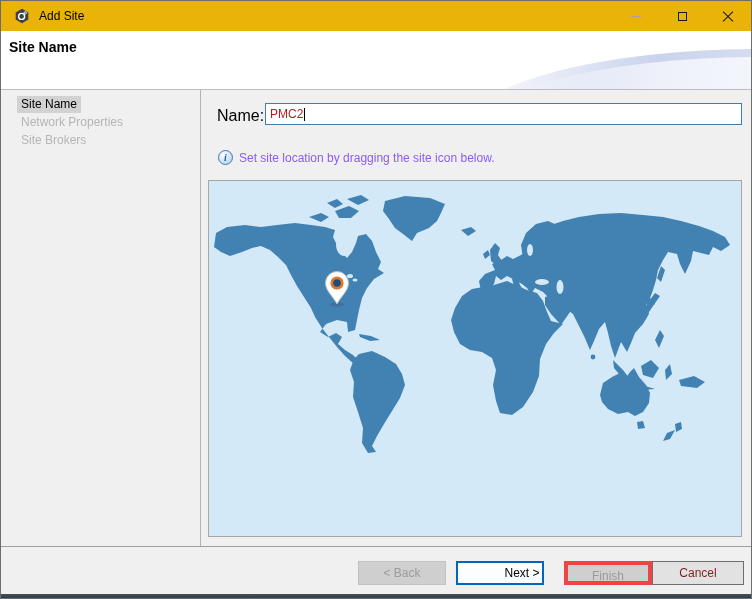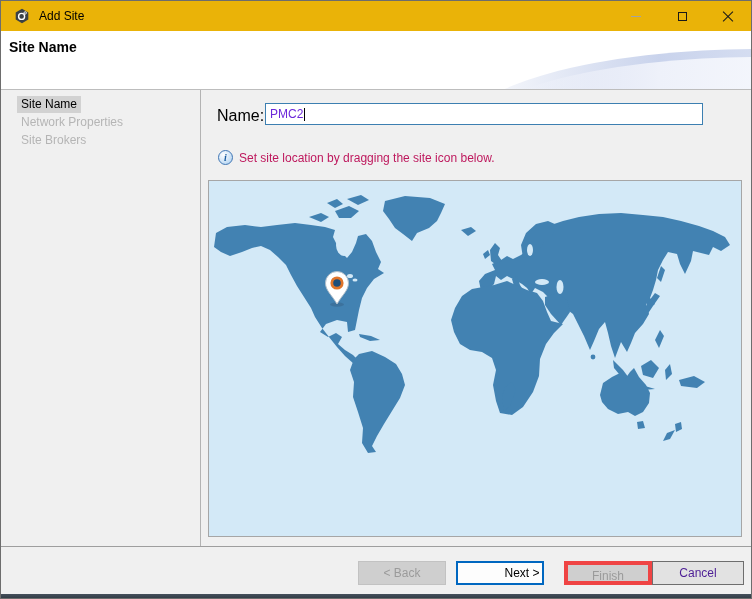--- a/index.html
+++ b/index.html
@@ -38,48 +38,48 @@
   
   .content { position:absolute; top:89px; left:0; right:0; height:456px; background:#f0f0f0; }
   .sidebar { position:absolute; left:0; top:0; width:200px; height:100%;
              border-right:1px solid #b3b3b3; padding:6px 0 0 16px; background:#f0f0f0; }
   .side-item { display:table; font-size:12px; line-height:15px; padding:1px 4px; margin-bottom:1px; color:#000; }
   .side-item.selected { background:#d2d2d2; }
   .side-item.disabled { color:#b5b5b5; }
 
   .main { position:absolute; left:201px; top:0; right:0; height:100%; }
   .name-label { position:absolute; left:15px; top:17px; font-size:16px; color:#000; }
-  .name-input { position:absolute; left:63px; top:13px; width:438px; height:22px; background:#fff;
-                border:1px solid #3c7fb1; font-size:12px; color:#6d28d9; padding:0 4px;
+  .name-input { position:absolute; left:63px; top:13px; width:477px; height:22px; background:#fff;
+                border:1px solid #3c7fb1; font-size:12px; color:#b91c1c; padding:0 4px;
                 display:flex; align-items:center; }
   .caret { width:1px; height:13px; background:#000; margin-left:1px; }
 
   .info-row { position:absolute; left:16px; top:60px; display:flex; align-items:center; gap:6px; }
   .info-icon { width:15px; height:15px; border-radius:50%; flex:0 0 auto;
                background:radial-gradient(circle at 35% 30%, #ffffff, #cfe4f7 55%, #a8cdef);
                border:1px solid #4076b4; color:#1c5da0;
                font:italic bold 10px "Liberation Serif", serif;
                display:flex; align-items:center; justify-content:center; }
-  .info-text { font-size:12px; color:#be185d; }
+  .info-text { font-size:12px; color:#8b5cf6; }
 
   .map-panel { position:absolute; left:6px; top:90px; width:534px; height:357px;
                border:1px solid #a6a6a6; background:var(--ocean,#d3e9f7); }
   .map-panel svg { display:block; width:100%; height:100%; }
   .land { fill:var(--land,#4282b2); }
   .sea  { fill:var(--ocean,#d3e9f7); }
 
   
   .footer-sep { position:absolute; top:545px; left:0; right:0; height:1px; background:#9e9e9e; }
   .footer { position:absolute; top:546px; left:0; right:0; height:47px; background:#f0f0f0; }
   .btn { position:absolute; top:14px; height:24px; font-size:12px; font-family:"Liberation Sans",sans-serif;
          text-align:center; cursor:default; }
   .btn-back   { left:357px; width:88px; background:#cfcfcf; color:#9b9b9b; border:1px solid #c2c2c2; line-height:22px; }
   .btn-next   { left:455px; width:88px; background:#fdfdfd; color:#000; border:2px solid #0067c0; line-height:20px;padding-left:44px; }
   .btn-finish { left:563px; width:88px; background:#cfcfcf; color:#9b9b9b; border:4px solid #ef4444; line-height:22px; }
-  .btn-cancel { left:651px; width:92px; background:#e2e2e2; color:#4c1d95; border:1px solid #6e6e6e; line-height:22px; }
+  .btn-cancel { left:651px; width:92px; background:#e2e2e2; color:#7f1d1d; border:1px solid #6e6e6e; line-height:22px; }
 
   .bottom-strip { position:absolute; top:593px; left:0; right:0; height:6px;
                   background:linear-gradient(180deg,#45505b,#2a343d); }
 </style>
 </head>
 <body>
 
 <div class="window">
 
   <div class="titlebar">

